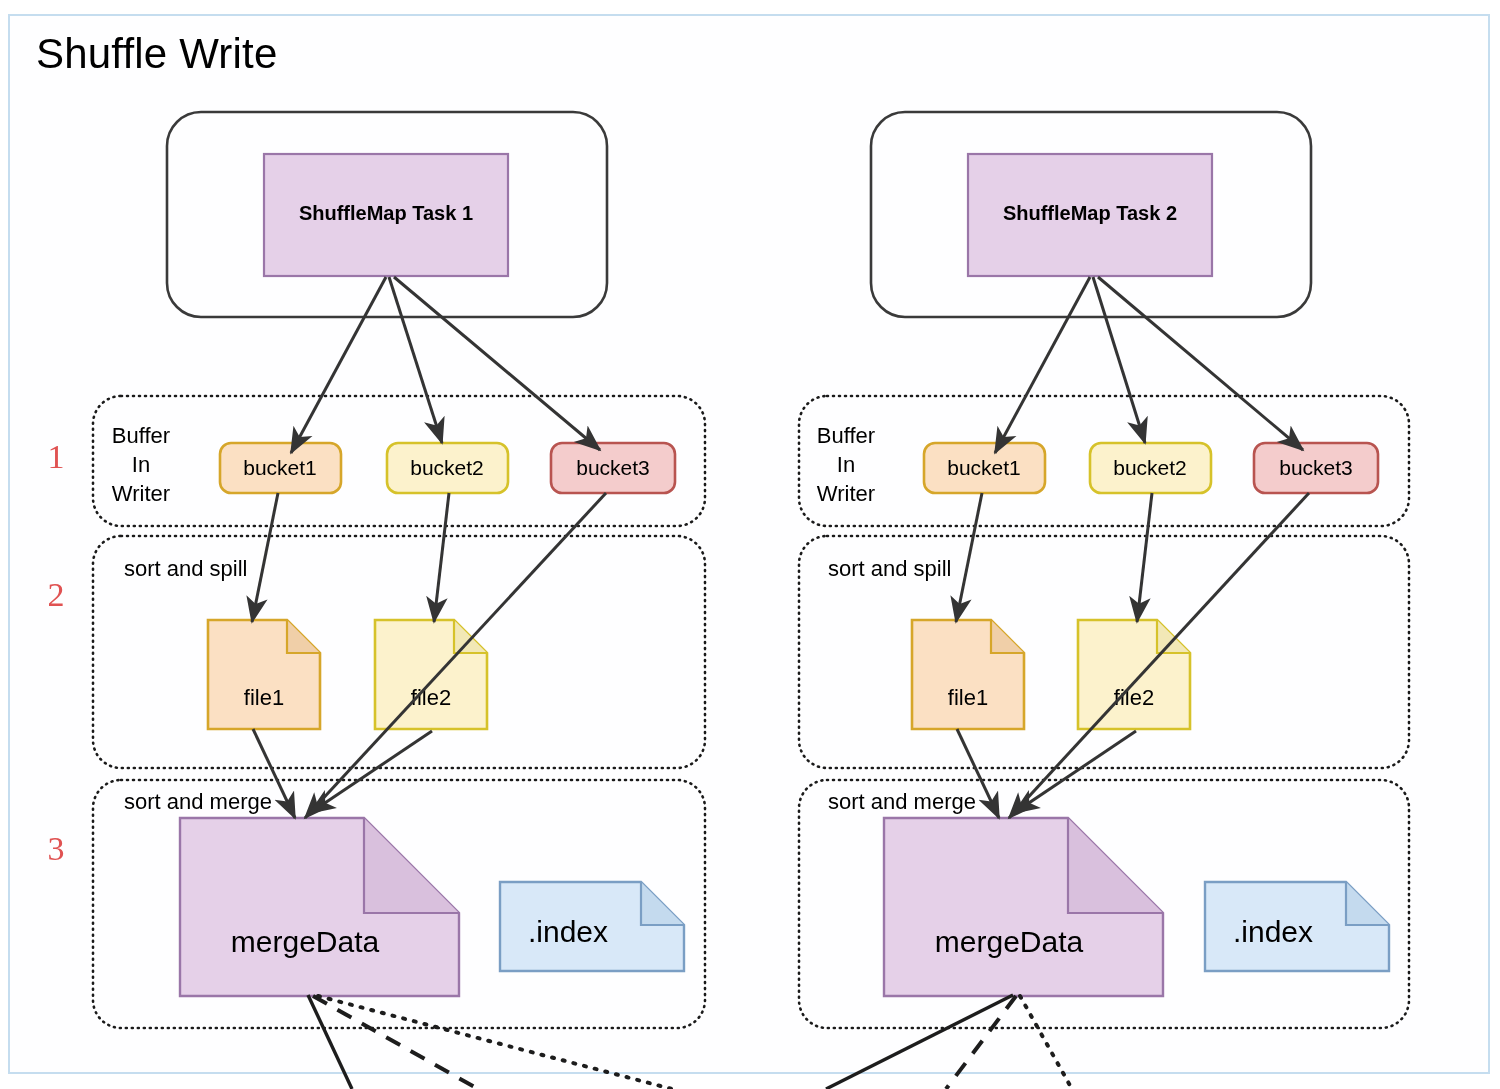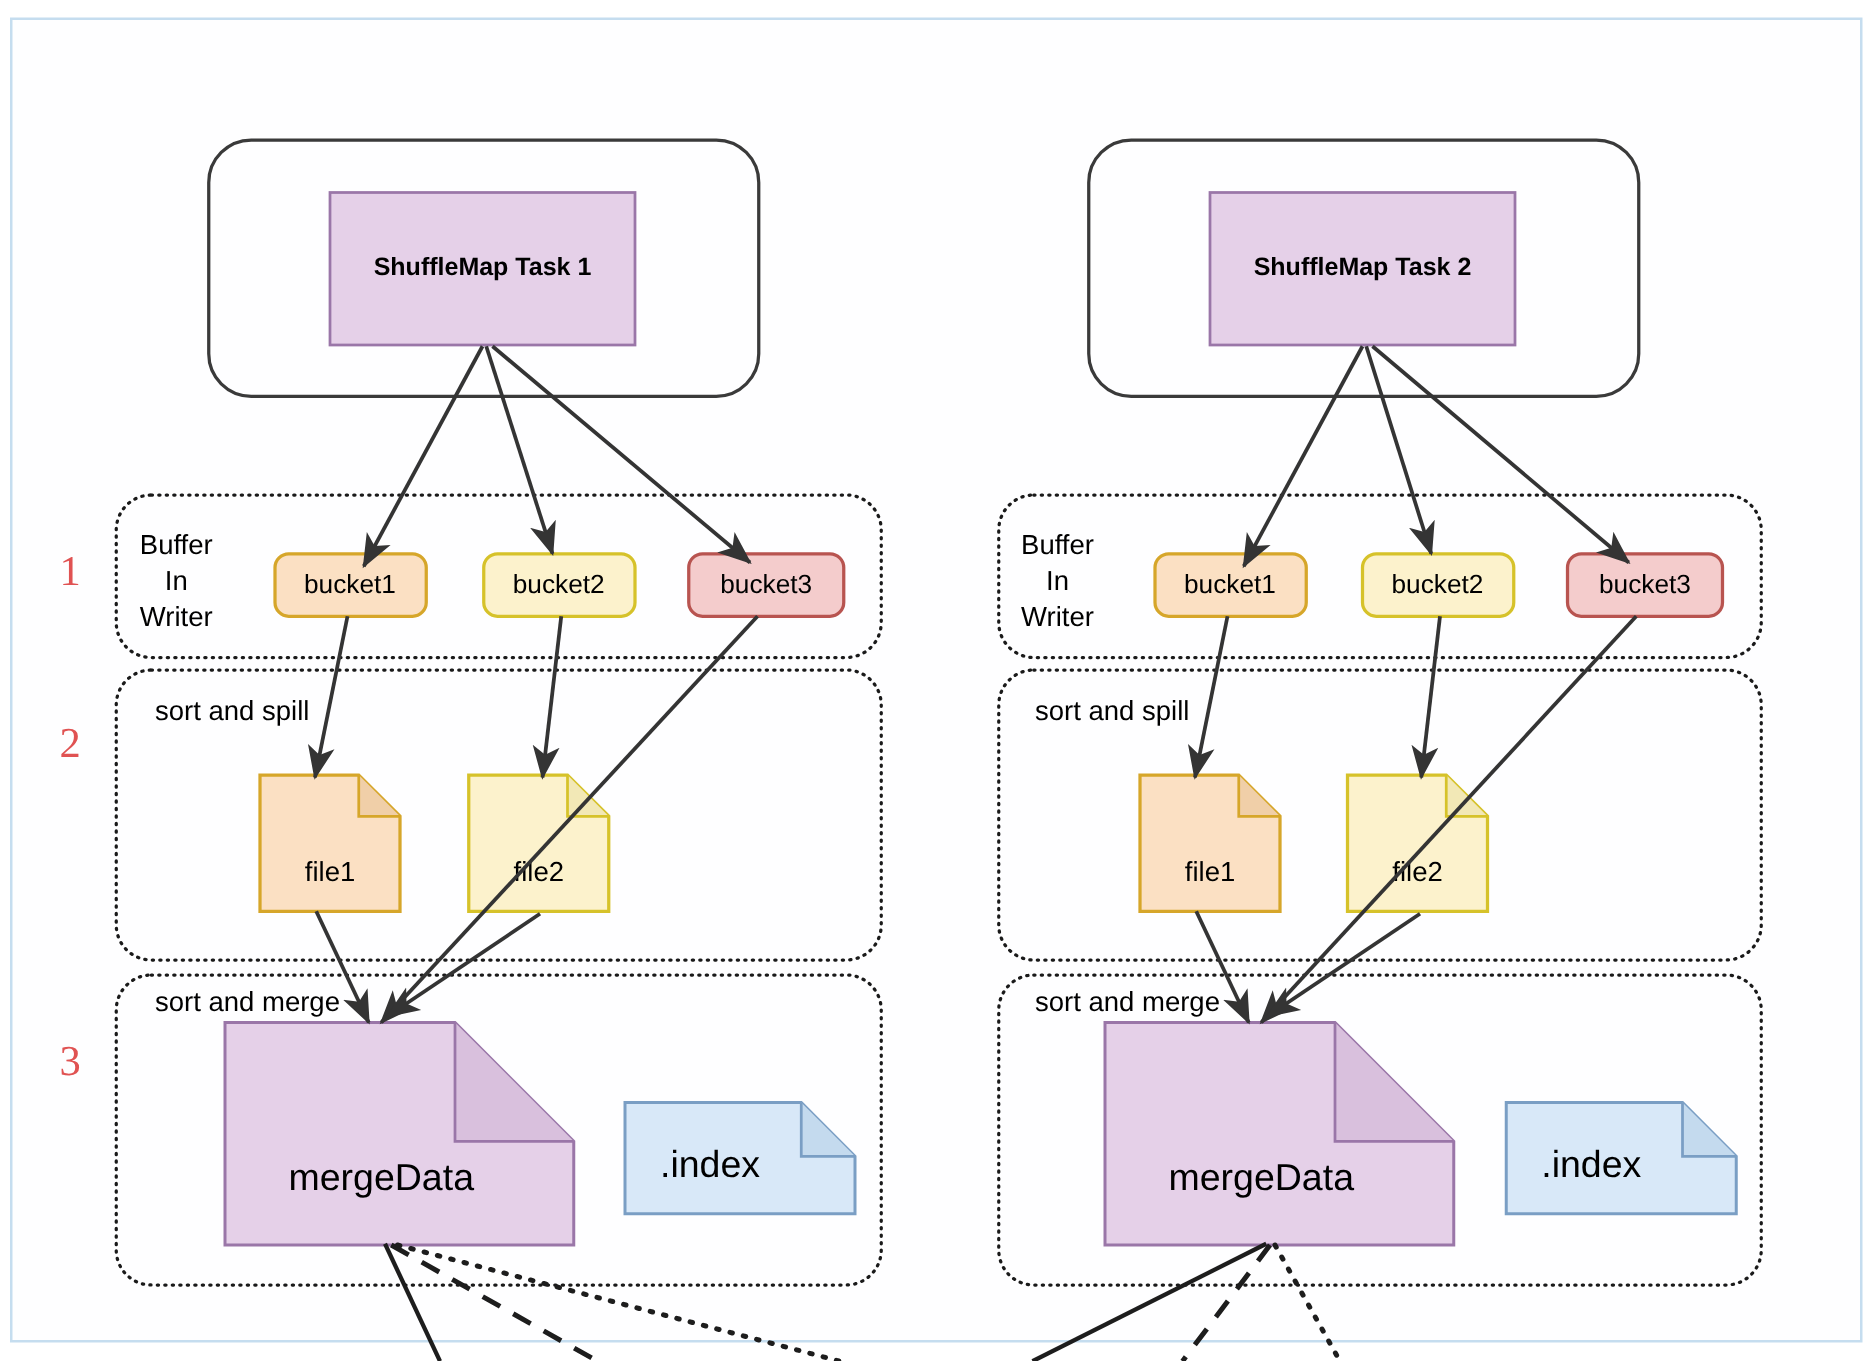--- a/index.html
+++ b/index.html
@@ -117,20 +117,21 @@
     fill: none;
     stroke: #1d1d1d;
     stroke-width: 3.4;
   }
 </style>
 </head>
 <body>
 
 <div id="canvas">
   <div id="frame"></div>
+  <div id="title">Shuffle Write</div>
 
   <svg id="diagram" viewBox="0 0 1500 1089">
     <defs>
       <marker id="ah" markerWidth="10" markerHeight="10" refX="8.4" refY="4" orient="auto" markerUnits="strokeWidth">
         <path d="M0,0.4 L9,4 L0,7.6 L2.3,4 z" fill="#343434"></path>
       </marker>
     </defs>
 
     <text class="step-num" x="56" y="460">1</text>
     <text class="step-num" x="56" y="598">2</text>

